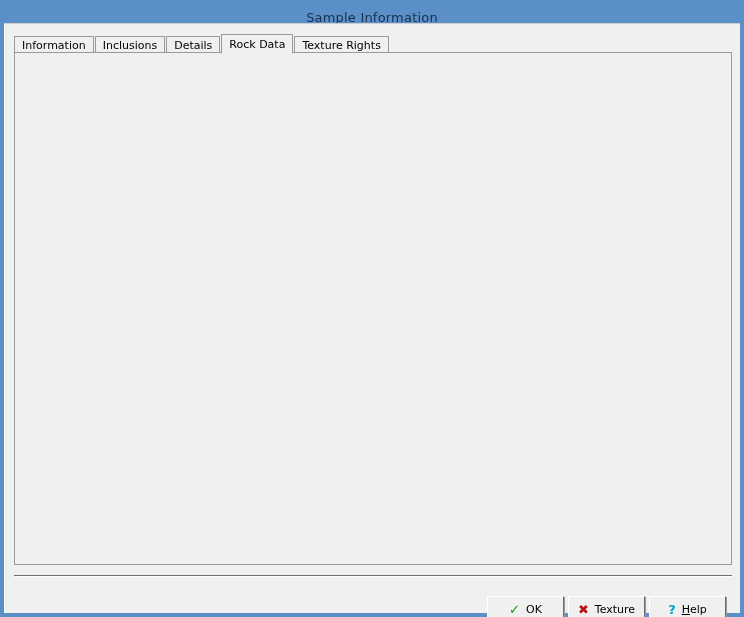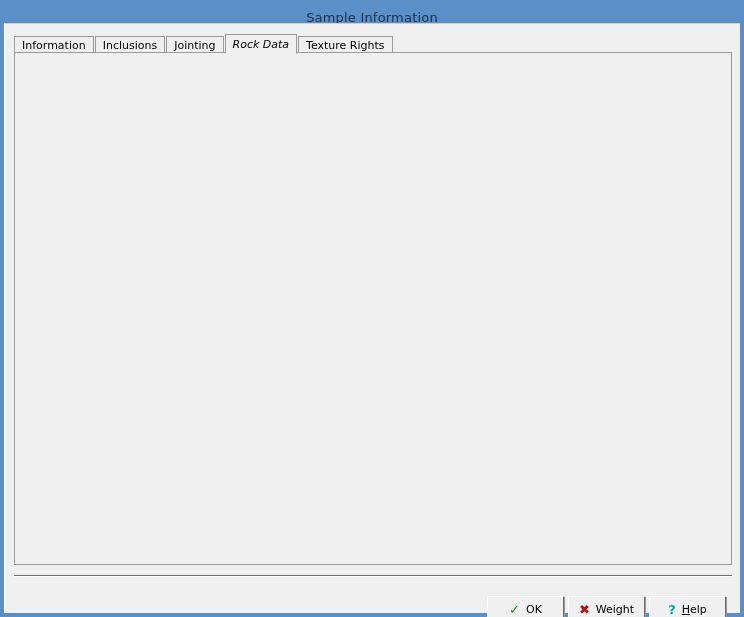--- a/index.html
+++ b/index.html
@@ -43,21 +43,20 @@
     position:relative;
     color:#000;
   }
   .tab.active{
     height:20px;line-height:19px;
     background:#f0f0f0;
     border:1px solid #9a9a9a;
     border-bottom:1px solid #f0f0f0;
     z-index:3;
     margin-bottom:-1px;
-    font-style:italic;
   }
   .tabpanel{
     position:absolute;left:9px;top:28px;width:718px;height:513px;
     background:#f0f0f0;
     border:1px solid #9a9a9a;
     border-top-color:#9a9a9a;
     box-sizing:border-box;
     z-index:1;
   }
   
@@ -213,21 +212,21 @@
   <div class="title">Sample Information</div>
 </div>
 
 <div class="dialog">
 
   <div class="tabpanel"></div>
 
   <div class="tabstrip">
     <div class="tab"><span>Information</span></div>
     <div class="tab"><span>Inclusions</span></div>
-    <div class="tab"><span>Jointing</span></div>
+    <div class="tab"><span>Details</span></div>
     <div class="tab active"><span>Rock Data</span></div>
     <div class="tab"><span>Texture Rights</span></div>
   </div>
 
   <div class="formgrid" style="left:15px;top:35px;width:447px;height:244px;">
 
     <div class="frow">
       <div class="flabel">Depth:</div>
       <div class="fval focus">
         <span class="txt">231</span>
@@ -431,21 +430,21 @@
 
   <div class="btn okcancel" style="left:482px;width:77px;">
     <span class="inner">
       <span class="glyph g-check">✓</span>
       <span>OK</span>
     </span>
   </div>
   <div class="btn okcancel" style="left:563px;width:77px;">
     <span class="inner">
       <span class="glyph g-x">✖</span>
-      <span>Weight</span>
+      <span>Texture</span>
     </span>
   </div>
   <div class="btn okcancel" style="left:644px;width:77px;">
     <span class="inner">
       <span class="glyph g-q">?</span>
       <span><span class="underline">H</span><span>elp</span></span>
     </span>
   </div>
 
 </div>

